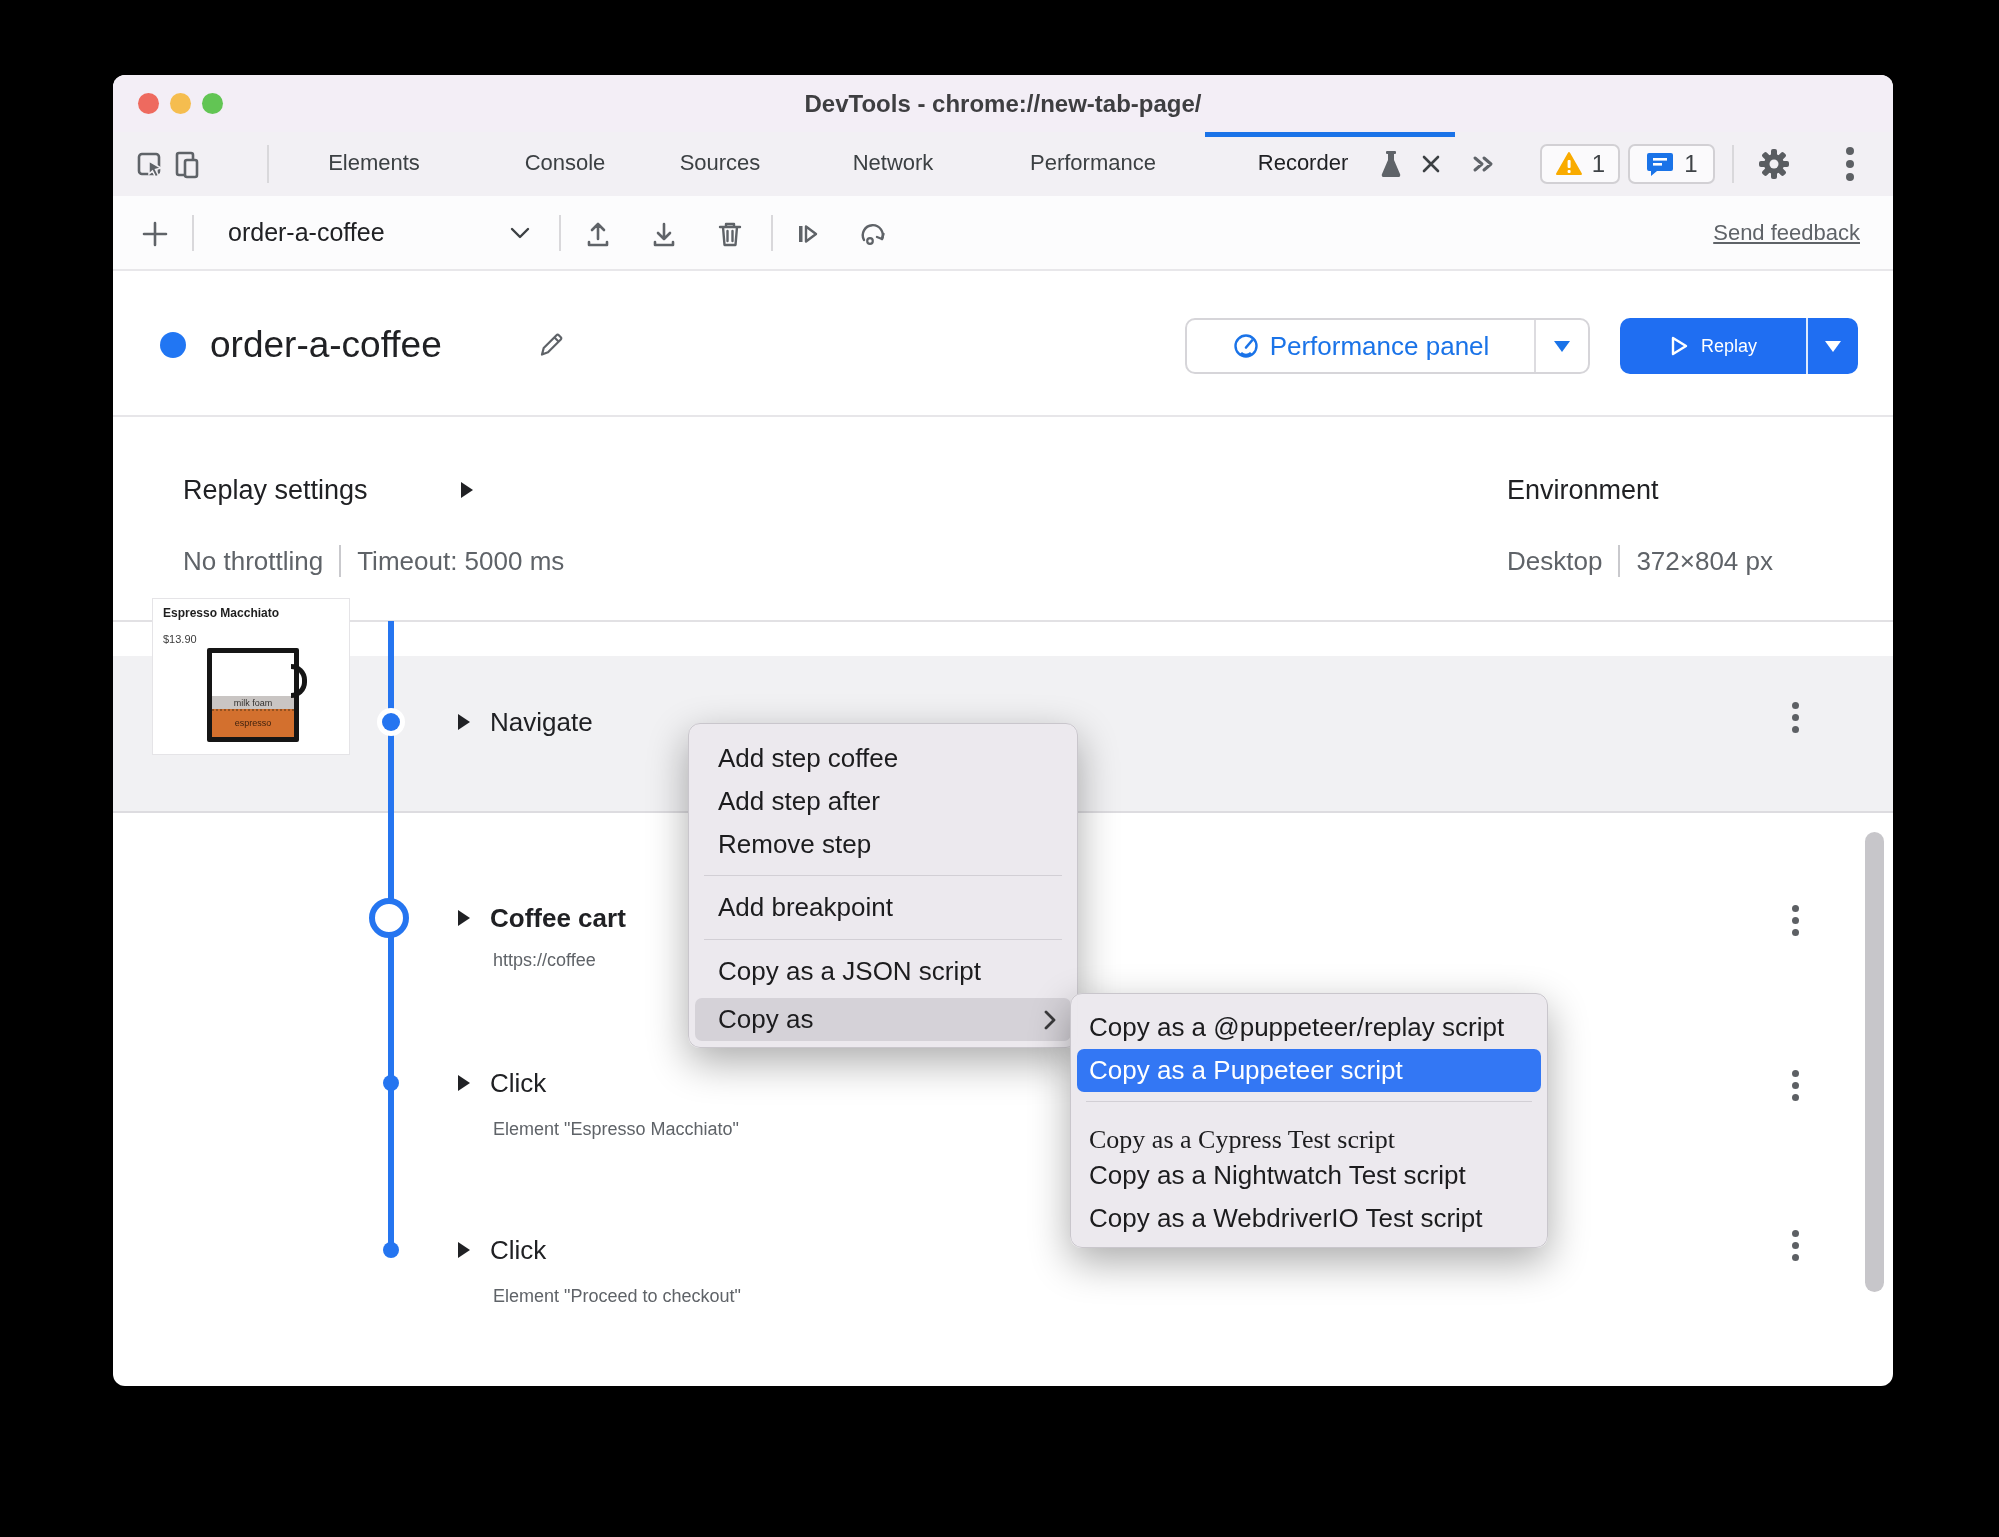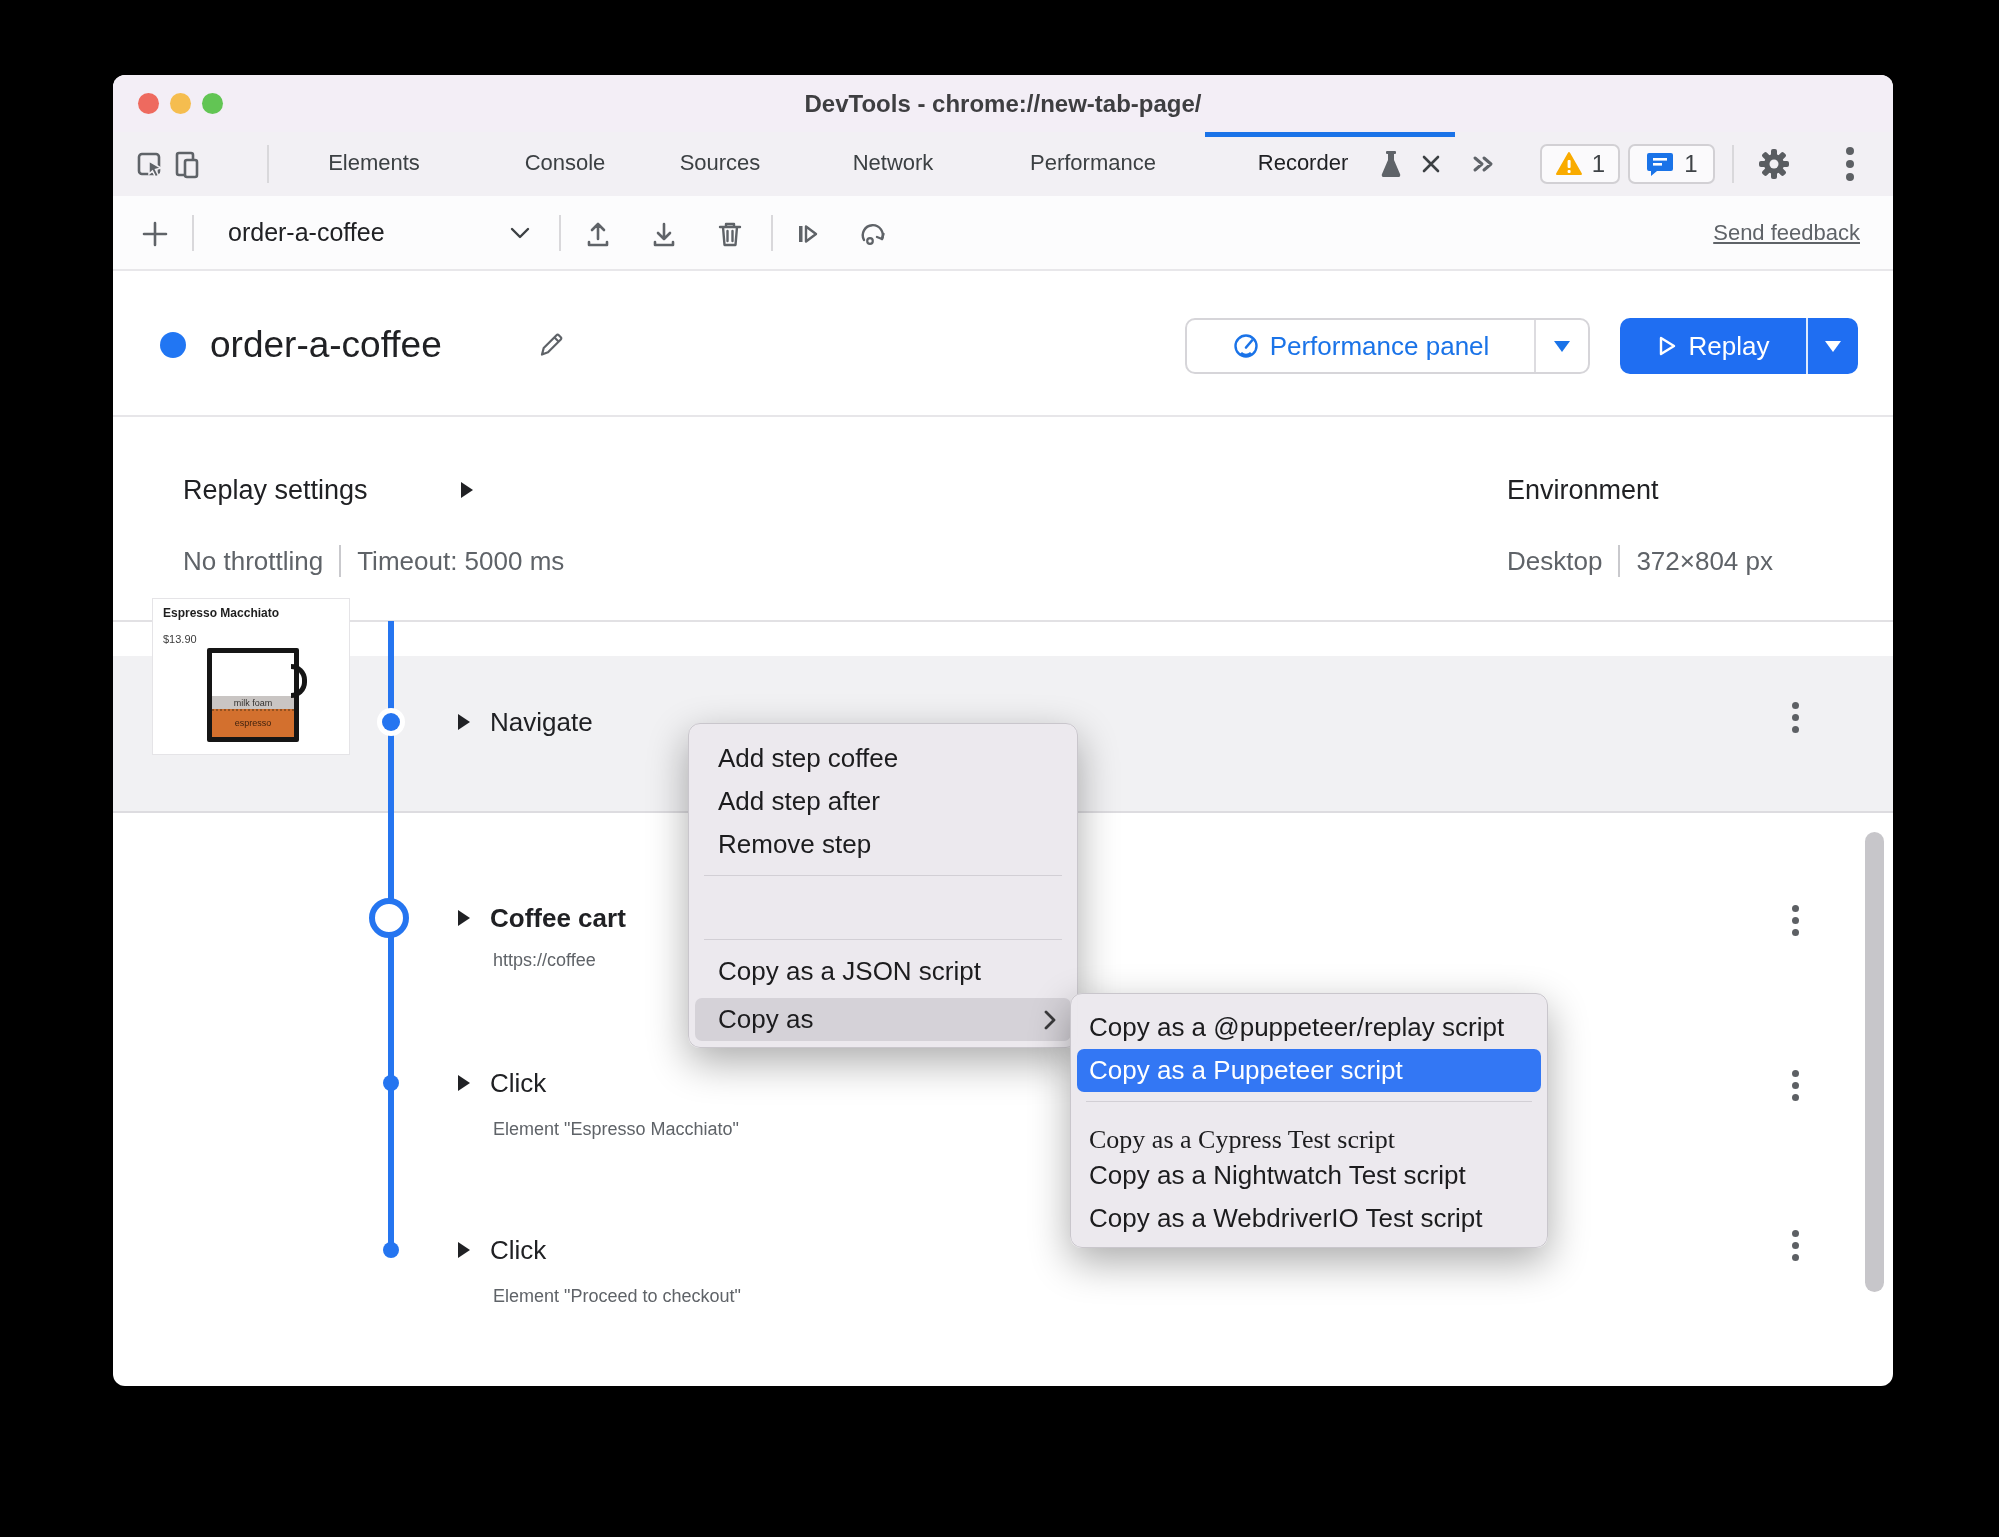--- a/index.html
+++ b/index.html
@@ -38,21 +38,21 @@
   .rec-dot{position:absolute;left:47px;top:257px;width:26px;height:26px;border-radius:50%;background:#2176f3;}
   .rec-title{position:absolute;left:97px;top:242px;height:56px;line-height:56px;font-size:37px;color:#202124;}
   .hdr-sep{position:absolute;left:0;top:340px;width:100%;height:2px;background:#e7e6e9;}
 
   .split-btn{position:absolute;top:243px;height:56px;border-radius:10px;display:flex;align-items:stretch;box-sizing:border-box;}
   .btn-perf{left:1072px;width:405px;background:#fff;border:2px solid #d6d5d9;}
   .btn-perf .main{flex:1;display:flex;align-items:center;justify-content:center;gap:10px;
                   font-size:26px;color:#1a73e8;}
   .btn-perf .caret-sec{width:52px;border-left:2px solid #dddce0;display:flex;align-items:center;justify-content:center;}
   .btn-replay{left:1507px;width:238px;background:#1f6ef2;color:#fff;}
-  .btn-replay .main{flex:1;display:flex;align-items:center;justify-content:center;gap:12px;font-size:26px;font-weight:500;}
+  .btn-replay .main{flex:1;display:flex;align-items:center;justify-content:center;gap:12px;font-size:18px;font-weight:500;}
   .btn-replay .caret-sec{width:50px;border-left:2px solid rgba(255,255,255,.85);display:flex;align-items:center;justify-content:center;}
   .caret-down{width:0;height:0;border-left:8px solid transparent;border-right:8px solid transparent;border-top:11px solid #1a73e8;}
   .caret-down.white{border-top-color:#fff;}
 
   
   .settings-title{position:absolute;top:400px;height:30px;line-height:30px;font-size:27px;color:#202124;}
   .expander{width:0;height:0;border-top:8px solid transparent;border-bottom:8px solid transparent;border-left:12px solid #202124;}
   .settings-row{position:absolute;top:470px;height:32px;display:flex;align-items:center;font-size:26px;color:#5f6368;}
   .settings-row .bar{width:2px;height:32px;background:#c9c9cd;margin:0 16px;}
   .steps-sep{position:absolute;left:0;top:545px;width:100%;height:2px;background:#e2e1e4;}
@@ -361,20 +361,21 @@
         <i></i>
       </div>
 
     <div class="scroll-thumb"></div>
 
     <div class="menu ctx-menu">
       <div class="menu-item" style="top:13px;">Add step coffee</div>
       <div class="menu-item" style="top:56px;">Add step after</div>
       <div class="menu-item" style="top:99px;">Remove step</div>
       <div class="menu-div" style="top:151px;"></div>
+      <div class="menu-item" style="top:162px;">Add breakpoint</div>
       <div class="menu-div" style="top:215px;"></div>
       <div class="menu-item" style="top:226px;">Copy as a JSON script</div>
       <div class="hl-gray" style="top:274px;"></div>
       <div class="menu-item" style="top:274px;">Copy as</div>
       <div class="submenu-arrow">
         <svg width="14" height="22" viewBox="0 0 14 22">
           <path d="M3 3 L11 11 L3 19" fill="none" stroke="#3a3a3c" stroke-width="2.8" stroke-linecap="round" stroke-linejoin="round"></path>
         </svg>
       </div>
     </div>

